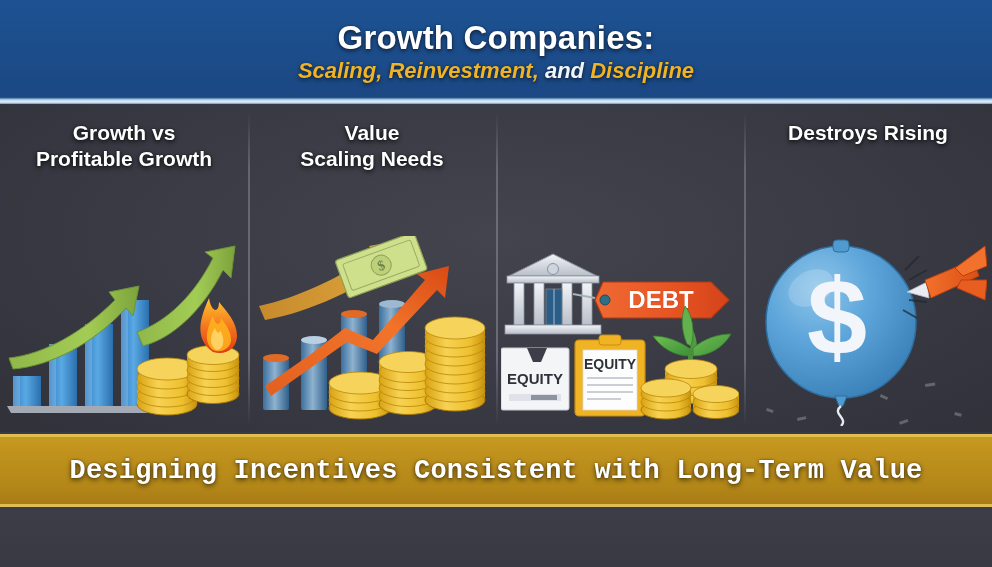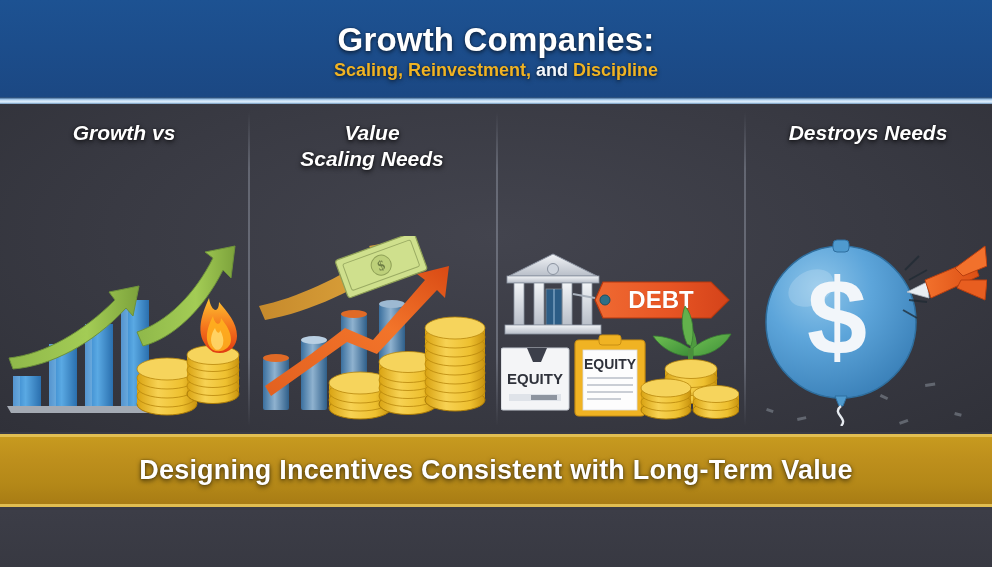--- a/index.html
+++ b/index.html
@@ -32,23 +32,24 @@
     height:7px;
     background:linear-gradient(180deg,#0f3464 0%,#9fc4e6 35%,#dfeefc 60%,#b9d6ef 85%,#5f86ad 100%);
   }
   .title {
     font-size:33px; font-weight:bold; color:#ffffff;
     letter-spacing:0.2px; line-height:1.05;
     text-shadow:0 2px 4px rgba(0,0,0,.55), 0 0 2px rgba(0,0,0,.4);
     margin-bottom:3px;
   }
   .subtitle {
-    font-size:18px; font-weight:bold; line-height:1.1;
+    font-size:22px; font-weight:bold; line-height:1.1;
     text-shadow:0 2px 4px rgba(0,0,0,.55), 0 0 2px rgba(0,0,0,.35);
     white-space:nowrap;
+    font-style:italic;
   }
   .sub-gold { color:#f0b323; }
   .sub-white { color:#f2f6fb; }
 
   
   .panels {
     position:relative;
     flex:1 1 auto;
     display:flex;
     background:
@@ -67,21 +68,20 @@
     position:absolute; left:0; top:8px; bottom:6px;
     width:2px;
     background:linear-gradient(180deg,rgba(255,255,255,0) 0%,rgba(190,198,214,.30) 18%,rgba(190,198,214,.34) 78%,rgba(255,255,255,0) 100%);
   }
   .panel-title {
     font-size:21px; font-weight:bold; color:#ffffff;
     text-align:center; line-height:1.22;
     text-shadow:0 2px 5px rgba(0,0,0,.75), 0 0 2px rgba(0,0,0,.6);
     padding:0 6px;
     height:58px;
-    font-style:italic;
   }
   .art {
     flex:1 1 auto;
     width:100%;
     display:flex; align-items:flex-end; justify-content:center;
     padding-bottom:6px;
   }
   .art svg { display:block; }
 
   
@@ -95,21 +95,21 @@
     position:absolute; left:0; right:0; top:2px;
     height:73px;
     background:linear-gradient(180deg,#c79a1f 0%,#bd8f1c 35%,#b48818 70%,#a87c14 100%);
     border-top:3px solid #e2bf52;
     border-bottom:3px solid #e0bd50;
     display:flex; align-items:center; justify-content:center;
   }
   .banner-text{
     font-size:27px; font-weight:bold; color:#ffffff;
     text-shadow:0 2px 5px rgba(0,0,0,.6), 0 0 2px rgba(0,0,0,.45);
-    letter-spacing:.2px; white-space:nowrap;
+    letter-spacing:.2px; white-space:nowrap;font-family:Liberation Mono, monospace;
   }
   .footer-base{
     position:absolute; left:0; right:0; top:78px; bottom:0;
     background:linear-gradient(180deg,#3c3d47 0%,#383942 100%);
   }
 </style>
 </head>
 <body>
 
 <div id="slide">
@@ -122,20 +122,21 @@
       <span class="sub-white">and</span>
       <span class="sub-gold">Discipline</span>
     </div>
   </div>
 
   <div class="panels">
 
     <div class="panel">
       <div class="panel-title">
         <div>Growth vs</div>
+        <div>Profitable Growth</div>
       </div>
       <div class="art">
         <svg width="238" height="190" viewBox="0 0 238 190">
           <defs>
             <linearGradient id="barBlue1" x1="0" y1="0" x2="1" y2="0">
               <stop offset="0%" stop-color="#2f7dc4"></stop>
                 <stop offset="45%" stop-color="#5aa9e3"></stop>
               <stop offset="100%" stop-color="#2a6fae"></stop>
             </linearGradient>
             <linearGradient id="grnArrow" x1="0" y1="0" x2="1" y2="0">
@@ -388,21 +389,21 @@
             <ellipse cx="215" cy="174" rx="23" ry="8.5" fill="url(#coinG3)" stroke="#a97a08" stroke-width="1"></ellipse>
             <ellipse cx="215" cy="166" rx="23" ry="8.5" fill="url(#coinG3)" stroke="#b8860b" stroke-width=".8"></ellipse>
             <ellipse cx="215" cy="158" rx="23" ry="8.5" fill="#f6d45c" stroke="#b8860b" stroke-width=".8"></ellipse>
           </g>
         </svg>
       </div>
     </div>
 
     <div class="panel">
       <div class="panel-title">
-        <div>Destroys Needs</div>
+        <div>Destroys Rising</div>
       </div>
       <div class="art">
         <svg width="238" height="190" viewBox="0 0 238 190">
           <defs>
             <radialGradient id="balloonG" cx="35%" cy="28%" r="78%">
               <stop offset="0%" stop-color="#8fc6ea"></stop>
                 <stop offset="45%" stop-color="#5da5da"></stop>
               <stop offset="100%" stop-color="#3a80b8"></stop>
             </radialGradient>
             <linearGradient id="dartG" x1="0" y1="0" x2="1" y2="0">

